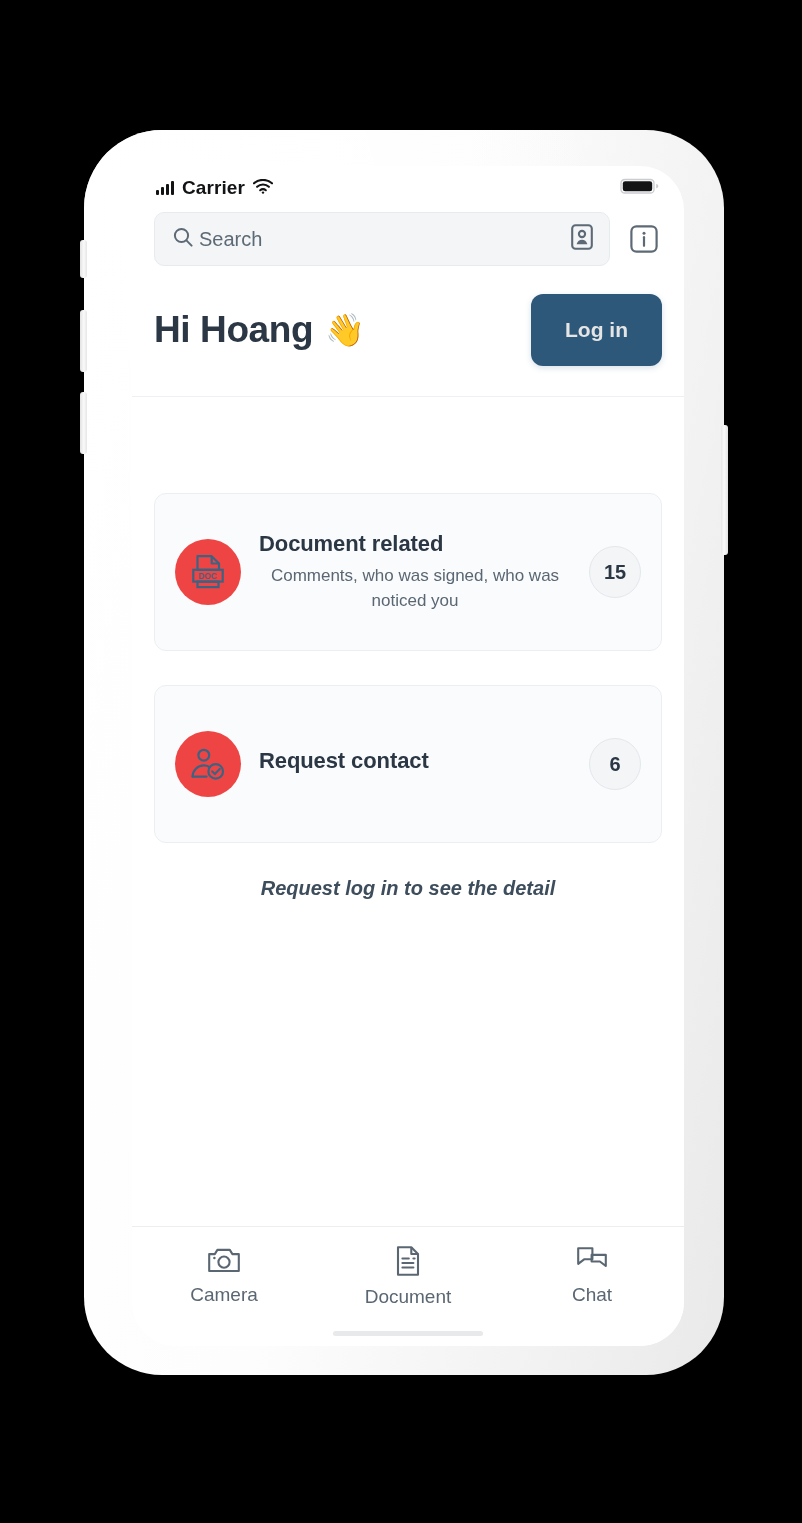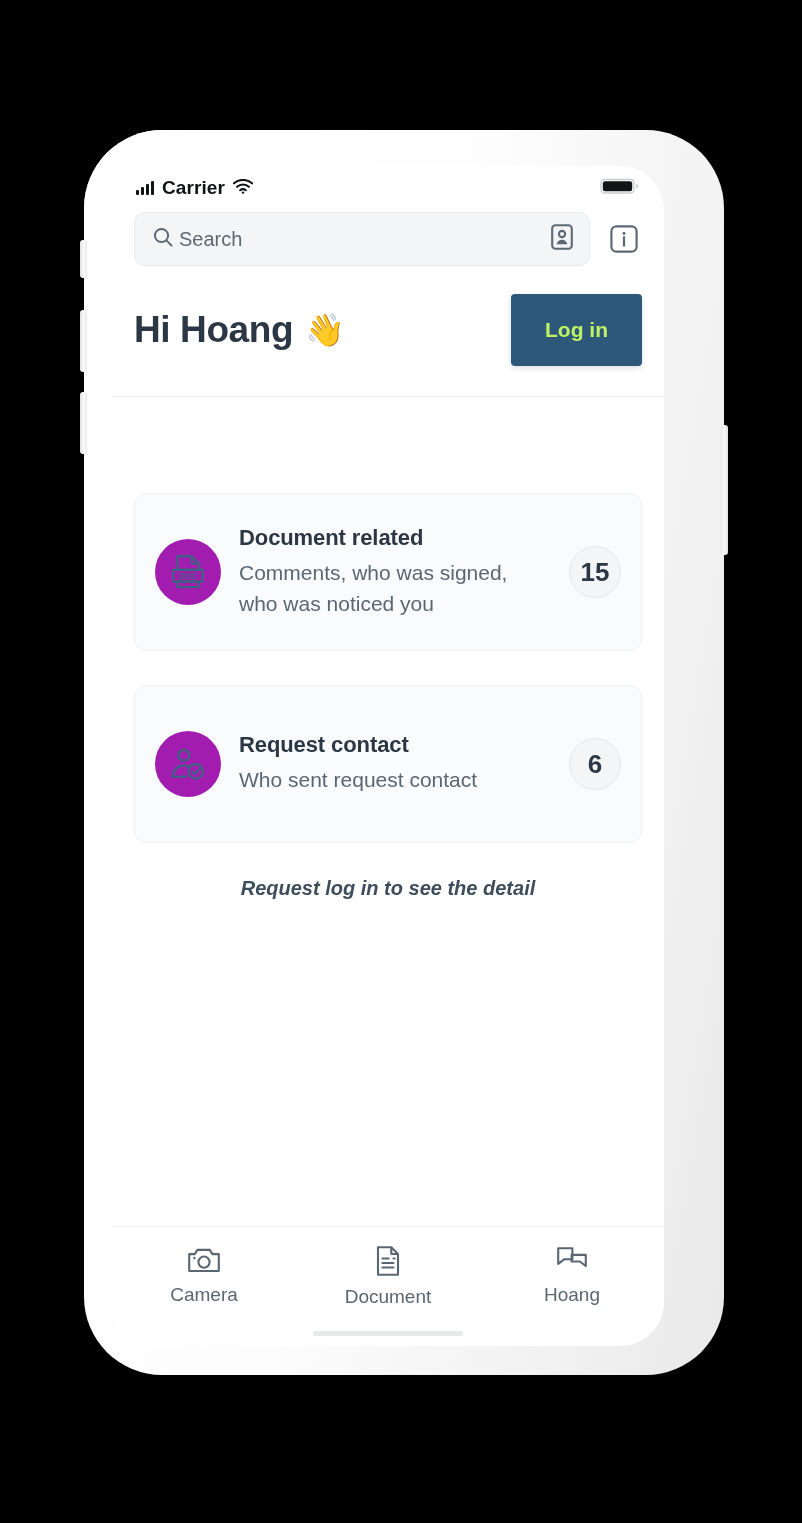--- a/index.html
+++ b/index.html
@@ -74,21 +74,21 @@
     left: 4px; top: 4px;
     width: 10px; height: 10px;
     border-radius: 50%;
     background: #ededed;
     border: 1px solid #dcdcdc;
   }
 
   
   .screen {
     position: absolute;
-    left: 28px;
+    left: 48px;
     top: 36px;
     width: 552px;
     height: 1180px;
     border-radius: 44px;
     background: #ffffff;
     overflow: hidden;
   }
 
   
   .statusbar {
@@ -164,25 +164,25 @@
     color: #2b3744;
     letter-spacing: -0.4px;
     display: flex;
     align-items: center;
     gap: 12px;
     white-space: nowrap;
   }
   .wave-emoji { font-size: 32px; line-height: 1; }
   .login-btn {
     background: #2e587a;
-    color: #bef264;
+    color: #e5e5e5;
     font-size: 21px;
     font-weight: 700;
     border: none;
-    border-radius: 4px;
+    border-radius: 12px;
     padding: 0 34px;
     height: 72px;
     cursor: pointer;
     font-family: "Liberation Sans", sans-serif;
     box-shadow: 0 2px 6px rgba(46,88,122,0.18);
   }
 
   
   .content {
     padding: 96px 22px 0 22px;
@@ -198,48 +198,49 @@
     align-items: center;
     gap: 18px;
     padding: 22px 20px;
     min-height: 158px;
     margin-bottom: 34px;
   }
   .card-icon-wrap {
     flex: 0 0 auto;
     width: 66px; height: 66px;
     border-radius: 50%;
-    background: #a21caf;
+    background: #ef4444;
     display: flex;
     align-items: center;
     justify-content: center;
   }
   .card-body { flex: 1; min-width: 0; }
   .card-title {
     font-size: 22px;
     font-weight: 700;
     color: #2b3744;
     margin-bottom: 7px;
     letter-spacing: -0.1px;
   }
   .card-sub {
-    font-size: 21px;
+    font-size: 17px;
     color: #5a6773;
     line-height: 1.45;
+    text-align: center;
   }
   .card-badge {
     flex: 0 0 auto;
     width: 52px; height: 52px;
     border-radius: 50%;
     background: #f3f5f7;
     border: 1px solid #e4e8ec;
     display: flex;
     align-items: center;
     justify-content: center;
-    font-size: 26px;
+    font-size: 20px;
     font-weight: 700;
     color: #2b3744;
   }
 
   .hint-note {
     text-align: center;
     font-size: 20px;
     font-style: italic;
     font-weight: 600;
     color: #3d4d5c;
@@ -390,21 +391,20 @@
             <svg width="42" height="42" viewBox="0 0 42 42" fill="none">
               <circle cx="16.8" cy="12.2" r="5.4" stroke="#3d6383" stroke-width="2.2"></circle>
               <path d="M5.6 33.6c0-6.2 5-11.2 11.2-11.2 2.1 0 4 .6 5.7 1.6" stroke="#3d6383" stroke-width="2.2" stroke-linecap="round"></path>
               <path d="M5.6 33.6h14" stroke="#3d6383" stroke-width="2.2" stroke-linecap="round"></path>
               <circle cx="28.7" cy="28.4" r="7.3" stroke="#3d6383" stroke-width="2.2"></circle>
               <path d="M25.3 28.4l2.6 2.7 4.8-5.1" stroke="#3d6383" stroke-width="2.2" stroke-linecap="round" stroke-linejoin="round"></path>
             </svg>
           </span>
           <div class="card-body">
             <div class="card-title">Request contact</div>
-            <div class="card-sub">Who sent request contact</div>
           </div>
           <span class="card-badge">6</span>
         </div>
 
         <div class="hint-note">Request log in to see the detail</div>
       </div>
 
       <div class="tabbar">
 
         <div class="tab">
@@ -430,21 +430,21 @@
           <span class="tab-label">Document</span>
         </div>
 
         <div class="tab">
           <span>
             <svg width="32" height="30" viewBox="0 0 32 30" fill="none">
               <path d="M2.2 3.2h14.2v11.1H8.1l-5.9 4.5z" stroke="#5a6773" stroke-width="2.1" stroke-linejoin="round"></path>
               <path d="M29.8 9.9v11.1l-5.9-4.5h-8.3V9.9z" stroke="#5a6773" stroke-width="2.1" stroke-linejoin="round"></path>
             </svg>
           </span>
-          <span class="tab-label">Hoang</span>
+          <span class="tab-label">Chat</span>
         </div>
 
       </div>
 
       <div class="home-indicator"></div>
 
     </div>
   </div>
 </div>
 

